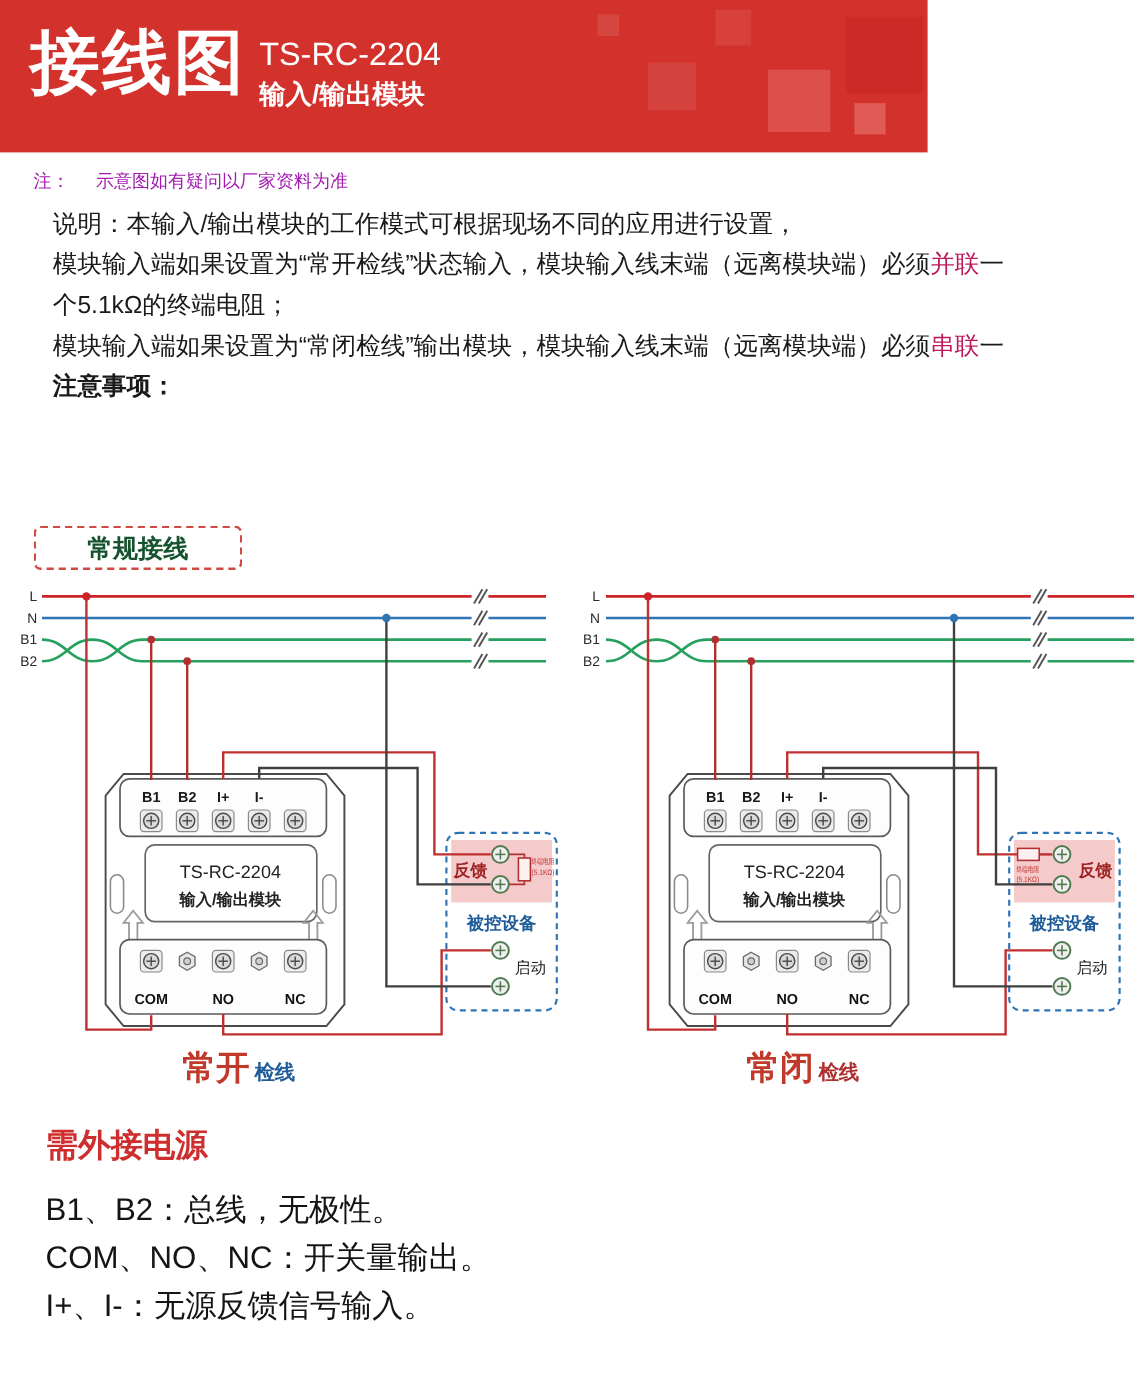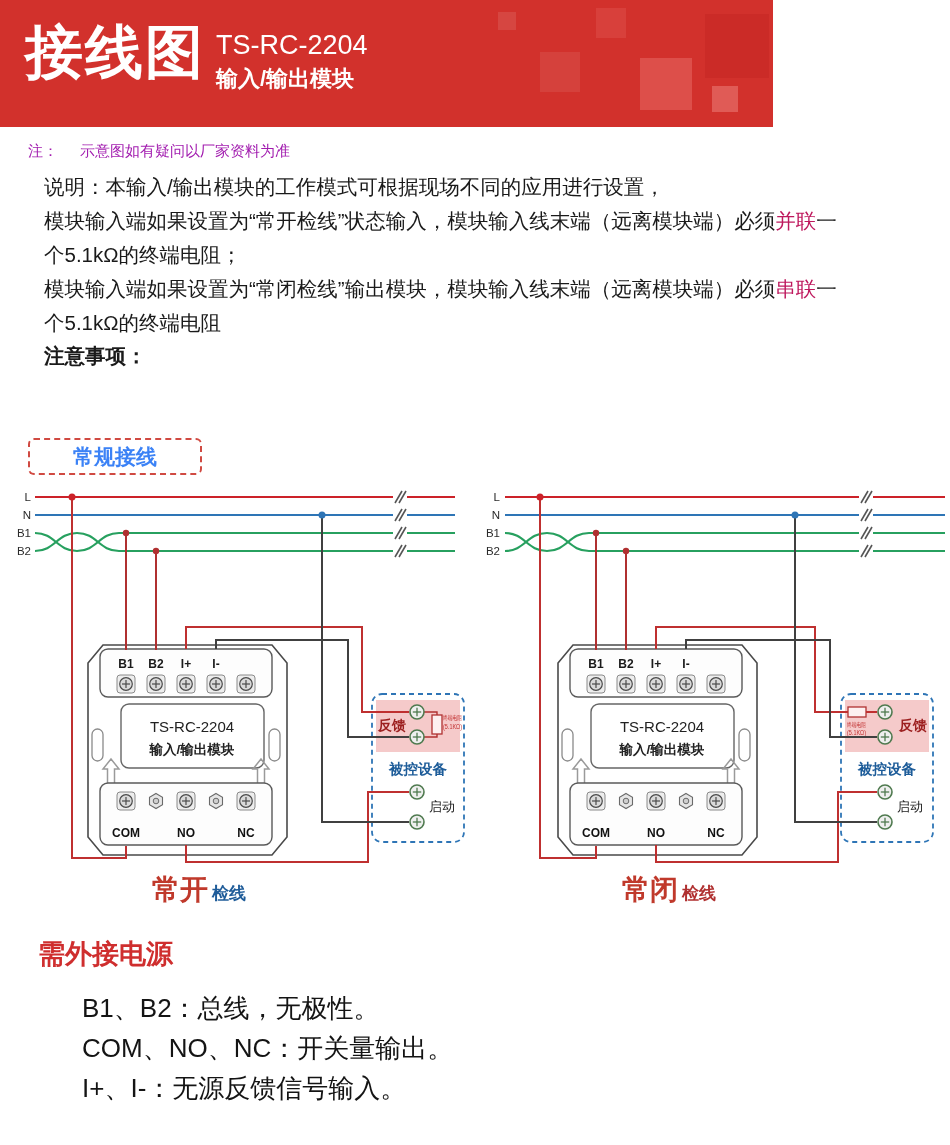--- a/index.html
+++ b/index.html
@@ -16,29 +16,29 @@
   
   .note{position:absolute;left:28px;top:142px;font-size:15px;color:#a21caf;white-space:nowrap;}
   .note .gap{display:inline-block;width:22px;}
   .paras{position:absolute;left:28px;top:170px;width:905px;color:#1a1a1a;font-size:20.5px;margin-left:16px;}
   .paras .ln{line-height:34px;white-space:nowrap;}
   .paras .red{color:#be185d;}
   .paras .warn{font-weight:bold;line-height:32px;white-space:nowrap;}
 
   
   .section-box{position:absolute;left:28px;top:438px;width:170px;height:33px;border:2px dashed #d04a42;border-radius:6px;
-    display:flex;align-items:center;justify-content:center;font-size:21px;font-weight:bold;color:#3b82f6;}
+    display:flex;align-items:center;justify-content:center;font-size:21px;font-weight:bold;color:#14532d;}
 
   
   .diagram{position:absolute;left:0;top:480px;}
 
   
   .legend{position:absolute;left:38px;top:936px;}
   .legend .lg-title{font-size:27px;font-weight:bold;color:#cf2e2e;margin-bottom:16px;}
-  .legend .lg-item{font-size:26px;color:#141414;line-height:40px;margin-left:44px;}
+  .legend .lg-item{font-size:26px;color:#141414;line-height:40px;}
 
   svg text{font-family:"Liberation Sans","DejaVu Sans",sans-serif;}
 </style>
 </head>
 <body>
 
 <div id="page">
 
   <div class="header">
     <div class="sq" style="left:498px;top:12px;width:18px;height:18px;background:rgba(255,255,255,.10);"></div>
@@ -60,21 +60,20 @@
 
   <div class="note">
     <span>注：</span><span class="gap"></span><span>示意图如有疑问以厂家资料为准</span>
   </div>
 
   <div class="paras">
     <div class="ln">说明：本输入/输出模块的工作模式可根据现场不同的应用进行设置，</div>
     <div class="ln"><span>模块输入端如果设置为“常开检线”状态输入，模块输入线末端（远离模块端）必须</span><span class="red">并联</span><span>一</span></div>
     <div class="ln">个5.1kΩ的终端电阻；</div>
     <div class="ln"><span>模块输入端如果设置为“常闭检线”输出模块，模块输入线末端（远离模块端）必须</span><span class="red">串联</span><span>一</span></div>
-    <div class="ln">个5.1kΩ的终端电阻</div>
     <div class="warn">注意事项：</div>
   </div>
 
   <div class="section-box">
     <span>常规接线</span>
   </div>
 
   <svg class="diagram" width="950" height="440" viewBox="0 480 950 440">
     <defs>
       <g id="screw">

